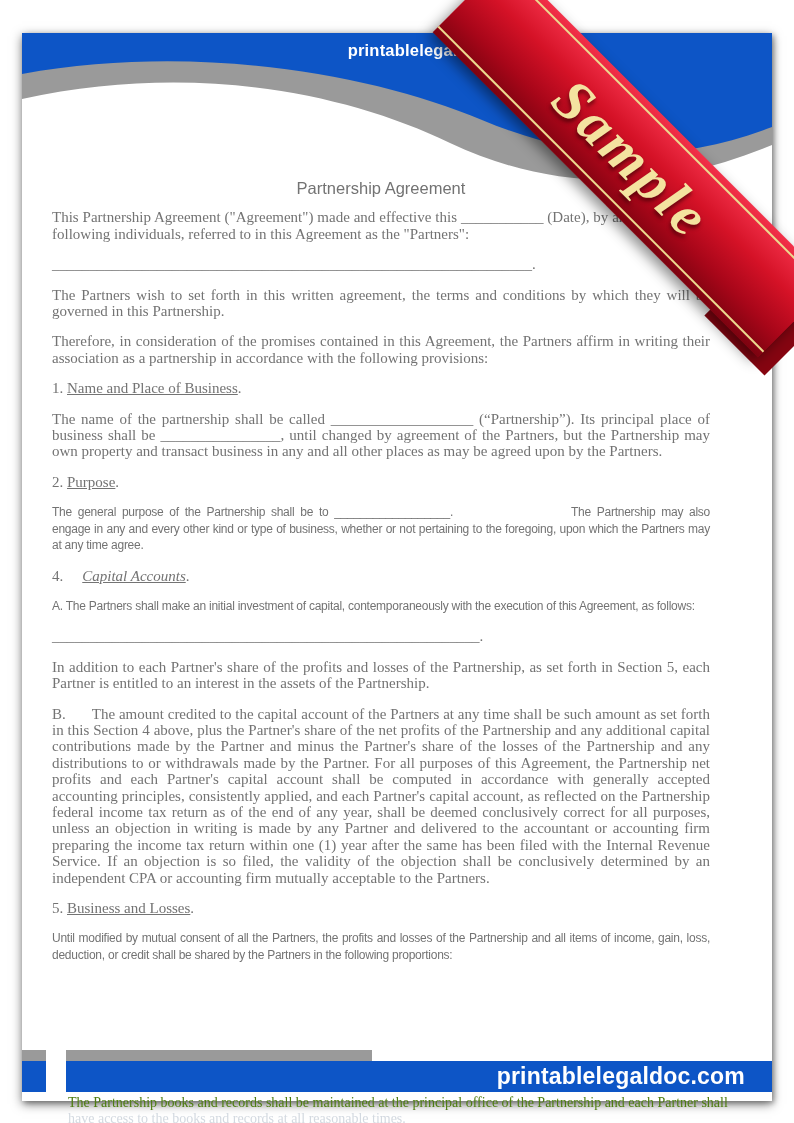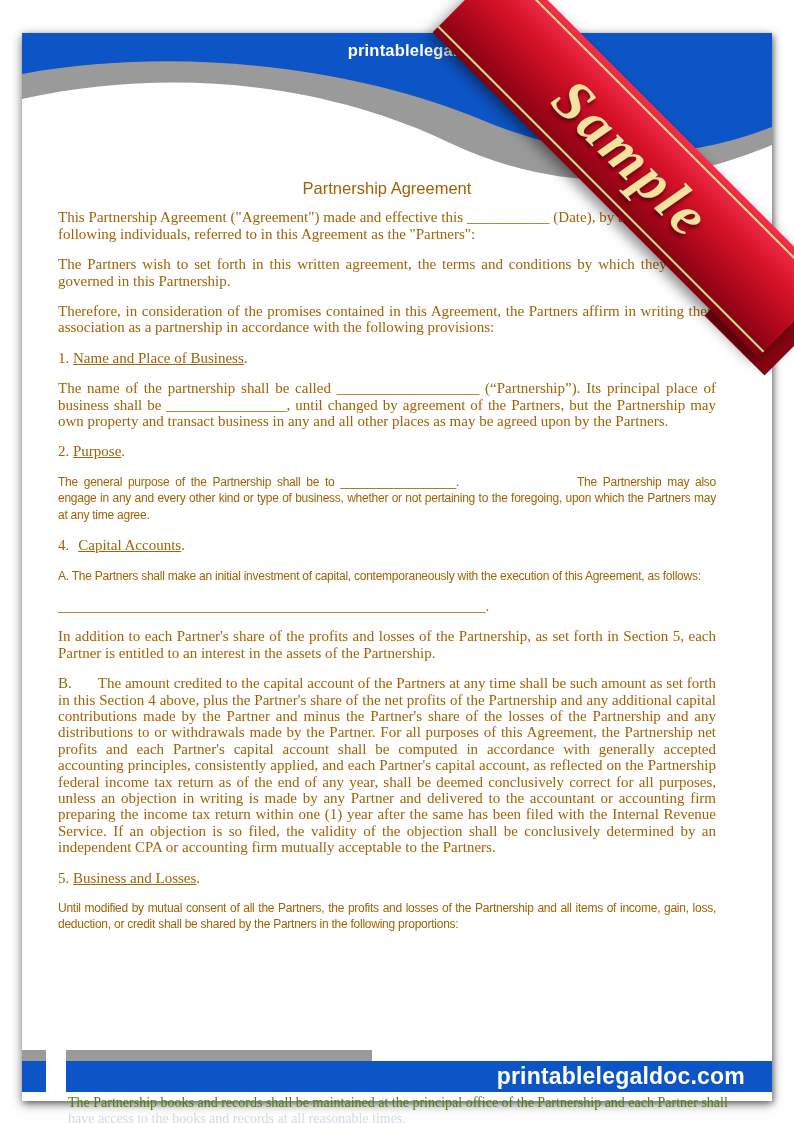--- a/index.html
+++ b/index.html
@@ -59,38 +59,38 @@
   .ribbon-label {
     font-family: "Liberation Serif", serif;
     font-style: italic; font-weight: bold;
     font-size: 58px; letter-spacing: 3px;
     color: #f4e3a0;
     text-shadow: 2px 3px 4px rgba(40,0,0,.55);
   }
 
   
   .content {
-    position: absolute; left: 36px; top: 147px; width: 658px;
-    color: #a16207;
+    position: absolute; left: 30px; top: 147px; width: 658px;
+    color: #737373;
     font-size: 15px; line-height: 16.4px;
     z-index: 2;
   }
   .doc-title {
     text-align: center;
     font-family: "Liberation Sans", sans-serif;
     font-size: 16.5px; font-weight: 400;
     margin: 0 0 13px 0;
   }
   .content p { margin: 0 0 14px 0; text-align: justify; }
   .sans {
     font-family: "Liberation Sans", sans-serif;
     font-size: 12px; letter-spacing: -0.25px;
   }
   .heading .u { text-decoration: underline; }
-  .h4gap .u { margin-left: 9px; }
+  .h4gap .u { margin-left: 19px; font-style: italic; }
   .wide-gap { display: inline-block; width: 118px; }
   .tab-sm { display: inline-block; width: 26px; }
   .blank-line { letter-spacing: 0; }
 
   
   .footer-gray {
     position: absolute; left: 0; top: 1017px; width: 350px; height: 11px;
     background: #9a9a9a; z-index: 5;
   }
   .footer-blue {
@@ -133,20 +133,21 @@
     <div class="ribbon-fold fold-br"></div>
     <div class="ribbon">
       <div class="ribbon-inner"></div>
       <span class="ribbon-label">Sample</span>
     </div>
 
     <div class="content">
       <h1 class="doc-title">Partnership Agreement</h1>
 
       <p>This Partnership Agreement ("Agreement") made and effective this ___________ (Date), by and between the following individuals, referred to in this Agreement as the "Partners":</p>
+      <p class="blank-line">________________________________________________________________.</p>
       <p>The Partners wish to set forth in this written agreement, the terms and conditions by which they will be governed in this Partnership.</p>
       <p>Therefore, in consideration of the promises contained in this Agreement, the Partners affirm in writing their association as a partnership in accordance with the following provisions:</p>
 
       <p class="heading"><span>1.</span> <span class="u">Name and Place of Business</span><span>.</span></p>
       <p>The name of the partnership shall be called ___________________ (“Partnership”). Its principal place of business shall be ________________, until changed by agreement of the Partners, but the Partnership may own property and transact business in any and all other places as may be agreed upon by the Partners.</p>
 
       <p class="heading"><span>2.</span> <span class="u">Purpose</span><span>.</span></p>
       <p class="sans"><span>The general purpose of the Partnership shall be to __________________.</span><span class="wide-gap"></span><span>The Partnership may also engage in any and every other kind or type of business, whether or not pertaining to the foregoing, upon which the Partners may at any time agree.</span></p>
 
 

